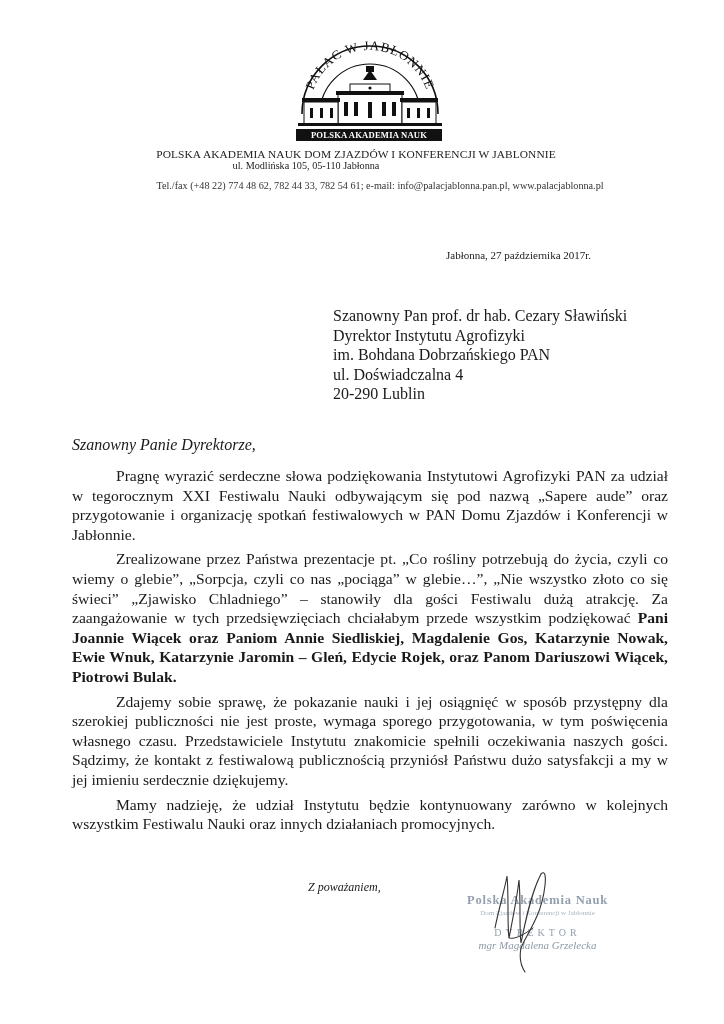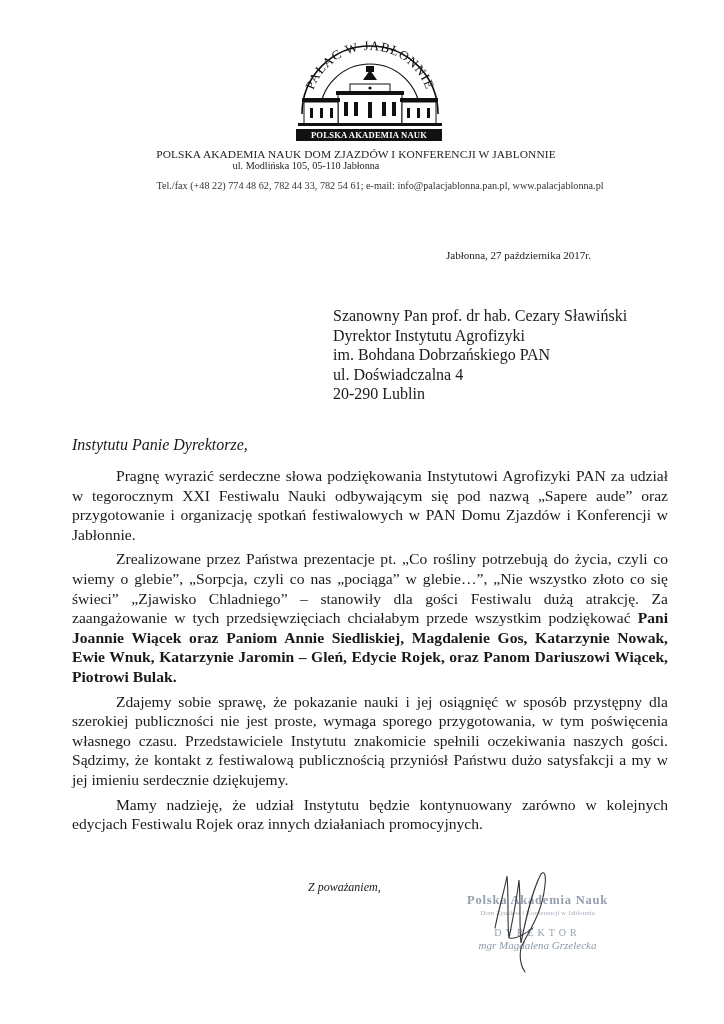--- a/index.html
+++ b/index.html
@@ -113,27 +113,27 @@
   <div class="date">Jabłonna, 27 października 2017r.</div>
 
   <div class="recipient">
     <div>Szanowny Pan prof. dr hab. Cezary Sławiński</div>
     <div>Dyrektor Instytutu Agrofizyki</div>
     <div>im. Bohdana Dobrzańskiego PAN</div>
     <div>ul. Doświadczalna 4</div>
     <div>20-290 Lublin</div>
   </div>
 
-  <div class="salutation">Instytutu Panie Dyrektorze,</div>
+  <div class="salutation">Szanowny Panie Dyrektorze,</div>
 
   <div class="body">
     <p class="first">Pragnę wyrazić serdeczne słowa podziękowania Instytutowi Agrofizyki PAN za udział w tegorocznym XXI Festiwalu Nauki odbywającym się pod nazwą „Sapere aude” oraz przygotowanie i organizację spotkań festiwalowych w PAN Domu Zjazdów i Konferencji w Jabłonnie.</p>
     <p><span>Zrealizowane przez Państwa prezentacje pt. „Co rośliny potrzebują do życia, czyli co wiemy o glebie”, „Sorpcja, czyli co nas „pociąga” w glebie…”, „Nie wszystko złoto co się świeci” „Zjawisko Chladniego” – stanowiły dla gości Festiwalu dużą atrakcję. Za zaangażowanie w tych przedsięwzięciach chciałabym przede wszystkim podziękować </span><span class="bold">Pani Joannie Wiącek oraz Paniom Annie Siedliskiej, Magdalenie Gos, Katarzynie Nowak, Ewie Wnuk, Katarzynie Jaromin – Gleń, Edycie Rojek,</span><span class="bold"> oraz Panom </span><span class="bold">Dariuszowi Wiącek, Piotrowi Bulak.</span></p>
     <p>Zdajemy sobie sprawę, że pokazanie nauki i jej osiągnięć w sposób przystępny dla szerokiej publiczności nie jest proste, wymaga sporego przygotowania, w tym poświęcenia własnego czasu. Przedstawiciele Instytutu znakomicie spełnili oczekiwania naszych gości. Sądzimy, że kontakt z festiwalową publicznością przyniósł Państwu dużo satysfakcji a my w jej imieniu serdecznie dziękujemy.</p>
-    <p>Mamy nadzieję, że udział Instytutu będzie kontynuowany zarówno w kolejnych edycjach Festiwalu Rojek oraz innych działaniach promocyjnych.</p>
+    <p>Mamy nadzieję, że udział Instytutu będzie kontynuowany zarówno w kolejnych wszystkim Festiwalu Nauki oraz innych działaniach promocyjnych.</p>
   </div>
 
   <div class="closing">Z poważaniem,</div>
 
   <div class="stamp">
     <div class="stamp-line1">Polska Akademia Nauk</div>
     <div class="stamp-line2">Dom Zjazdów i Konferencji w Jabłonnie</div>
     <div class="stamp-title">DYREKTOR</div>
     <div class="stamp-name">mgr Magdalena Grzelecka</div>
   </div>

